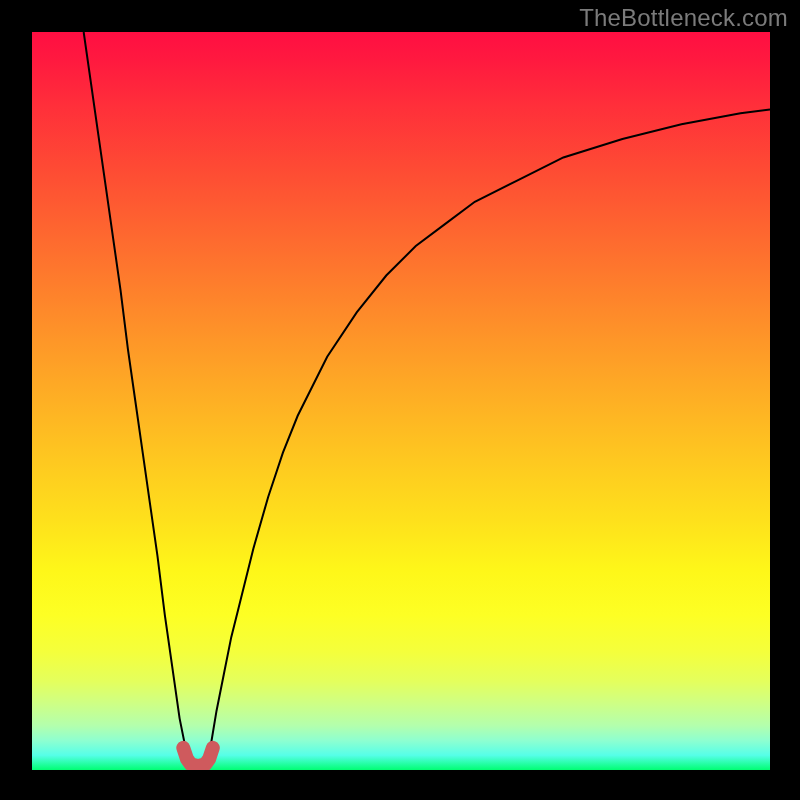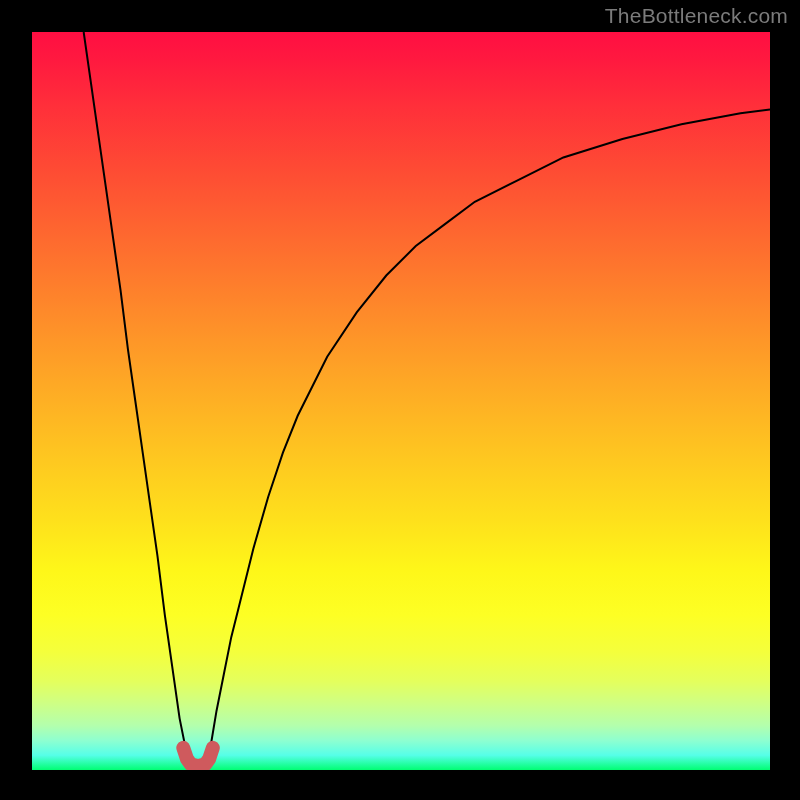--- a/index.html
+++ b/index.html
@@ -9,21 +9,21 @@
     position: relative;
     width: 800px;
     height: 800px;
     background: #000000;
   }
   .watermark {
     position: absolute;
     top: 4px;
     right: 12px;
     color: #7b7b7b;
-    font-size: 21px;
+    font-size: 24px;
     font-weight: 500;
     z-index: 10;
     letter-spacing: 0.2px;
   }
   .plot-area {
     position: absolute;
     left: 32px;
     top: 32px;
     width: 738px;
     height: 738px;

